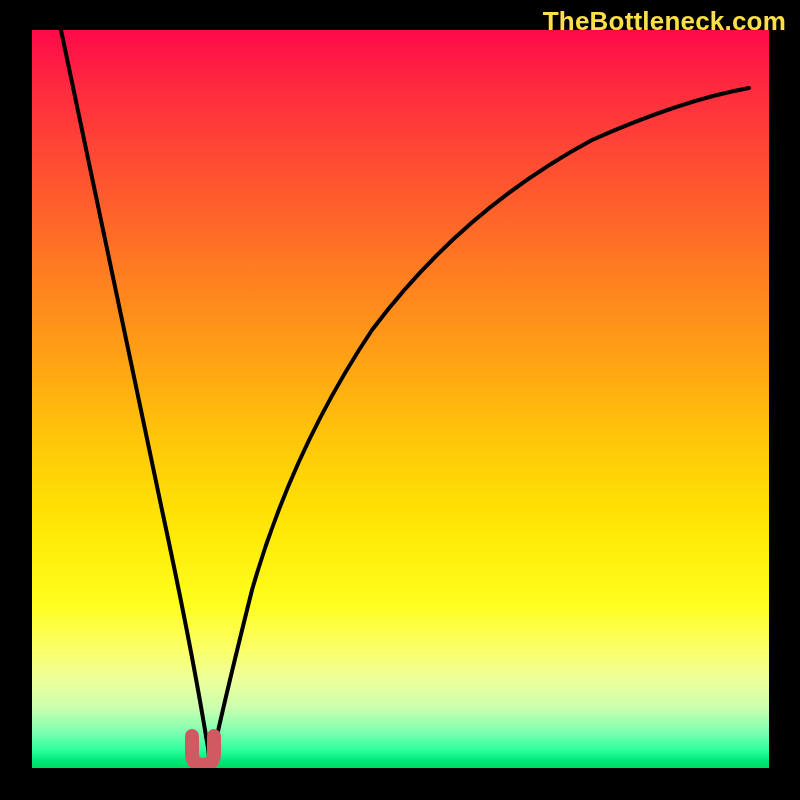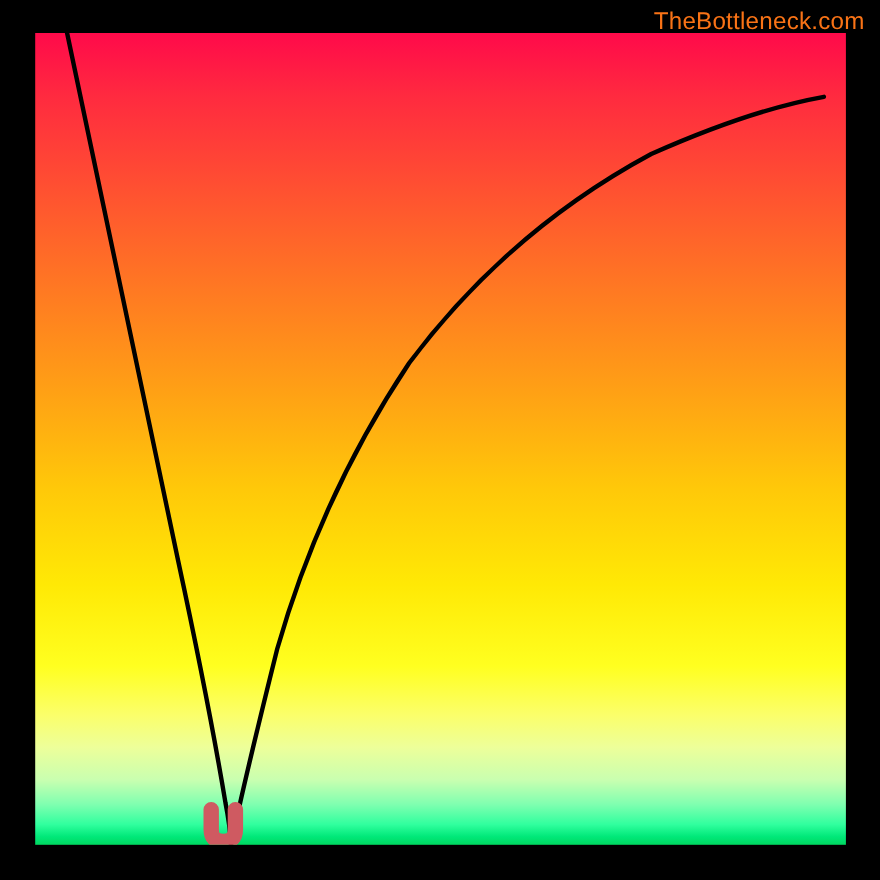--- a/index.html
+++ b/index.html
@@ -32,23 +32,23 @@
       #30ff9e 97.5%,
       #00e879 99%,
       #00d860 100%
     );
   }
   .watermark {
     position: absolute;
     top: 6px;
     right: 14px;
     font-family: Arial, Helvetica, sans-serif;
-    font-size: 22px;
-    font-weight: 400;
-    color: #f97316;
+    font-size: 26px;
+    font-weight: 700;
+    color: #fde047;
     letter-spacing: 0.2px;
   }
   svg.curves {
     position: absolute;
     left: 32px;
     top: 30px;
     width: 737px;
     height: 738px;
   }
 </style>

